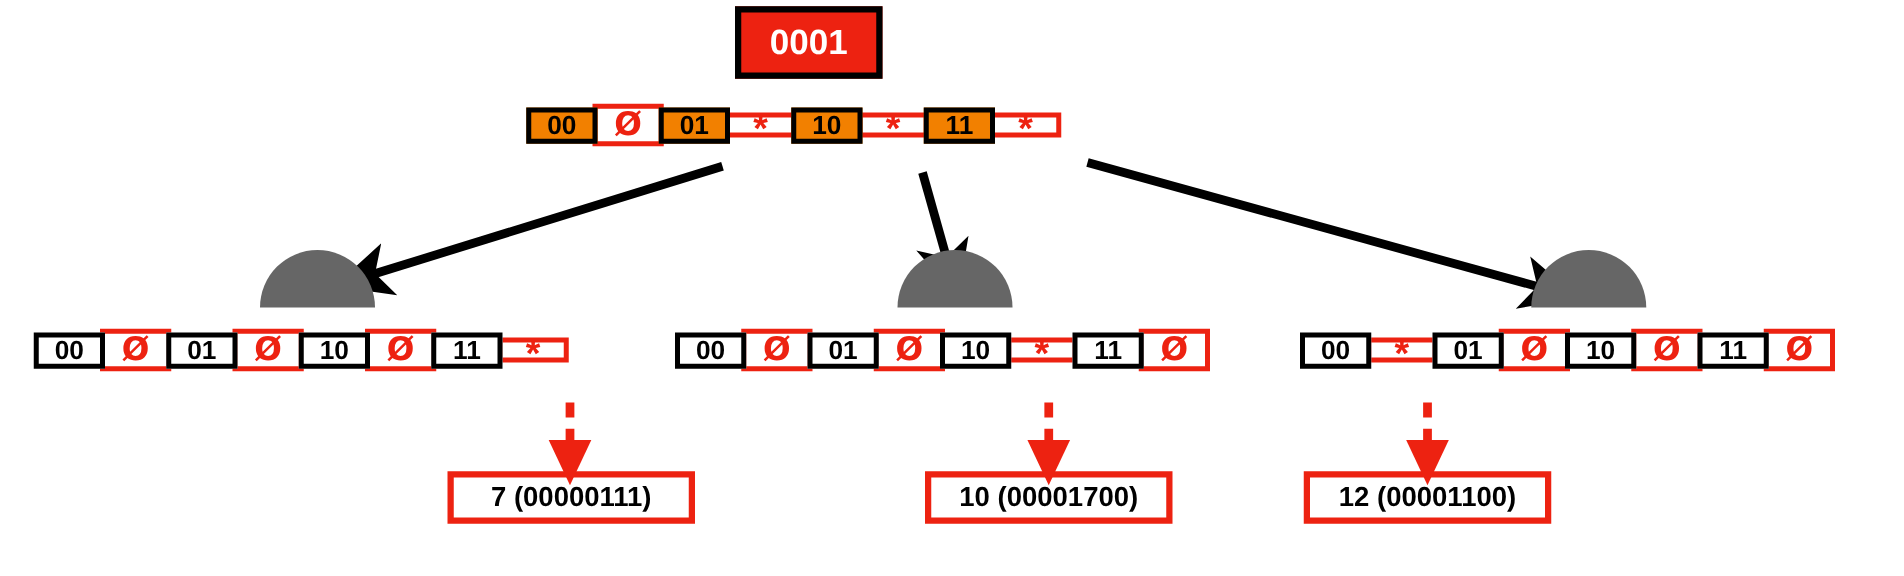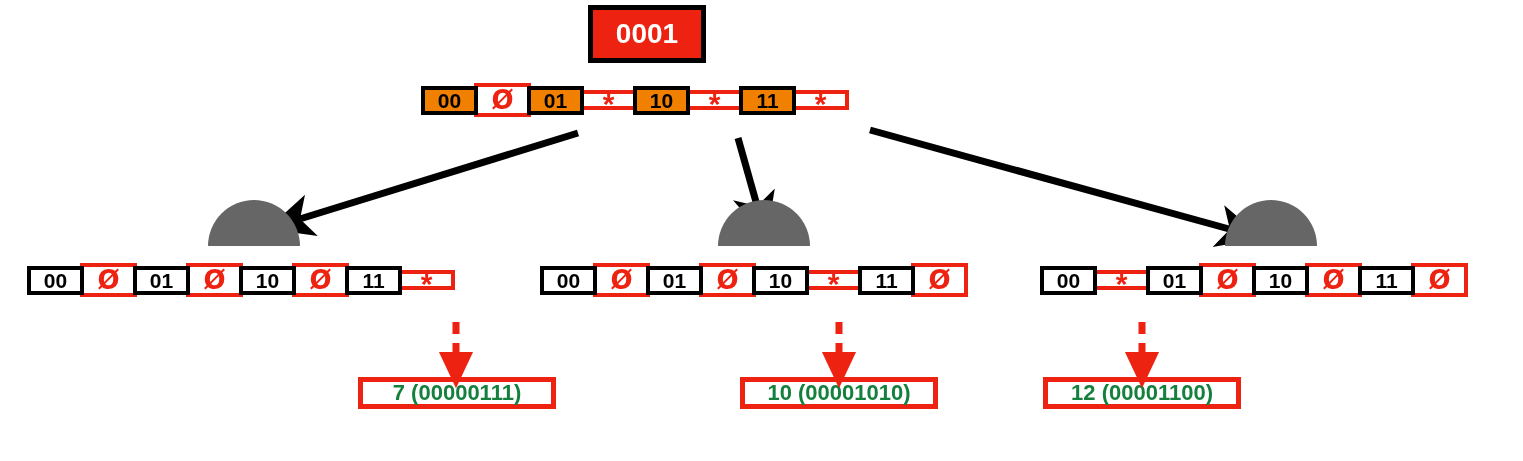--- a/index.html
+++ b/index.html
@@ -109,24 +109,24 @@
     z-index: 3;
   }
   #blob-0 { left: 208px; top: 200px; }
   #blob-1 { left: 718px; top: 200px; }
   #blob-2 { left: 1225px; top: 200px; }
 
   
   .leaf-box {
     position: absolute;
     box-sizing: border-box;
-    height: 32px;
+    height: 42px;
     border: 5px solid #ED2211;
     background: #ffffff;
-    color: #15803d;
+    color: #000000;
     font-size: 22px;
     font-weight: bold;
     display: flex;
     align-items: center;
     justify-content: center;
     z-index: 5;
   }
   #leaf-box-0 { left: 358px; top: 377px; width: 198px; }
   #leaf-box-1 { left: 740px; top: 377px; width: 198px; }
   #leaf-box-2 { left: 1043px; top: 377px; width: 198px; }
@@ -292,19 +292,19 @@
     </defs>
     <line x1="456" y1="322" x2="456" y2="370" stroke="#ED2211" stroke-width="7" stroke-dasharray="12,9" marker-end="url(#redhead)"></line>
     <line x1="839" y1="322" x2="839" y2="370" stroke="#ED2211" stroke-width="7" stroke-dasharray="12,9" marker-end="url(#redhead)"></line>
     <line x1="1142" y1="322" x2="1142" y2="370" stroke="#ED2211" stroke-width="7" stroke-dasharray="12,9" marker-end="url(#redhead)"></line>
   </svg>
 
   <div class="leaf-box" id="leaf-box-0">
     <span>7 (00000111)</span>
   </div>
   <div class="leaf-box" id="leaf-box-1">
-    <span>10 (00001010)</span>
+    <span>10 (00001700)</span>
   </div>
   <div class="leaf-box" id="leaf-box-2">
     <span>12 (00001100)</span>
   </div>
 
 </div>
 
 </body></html>

